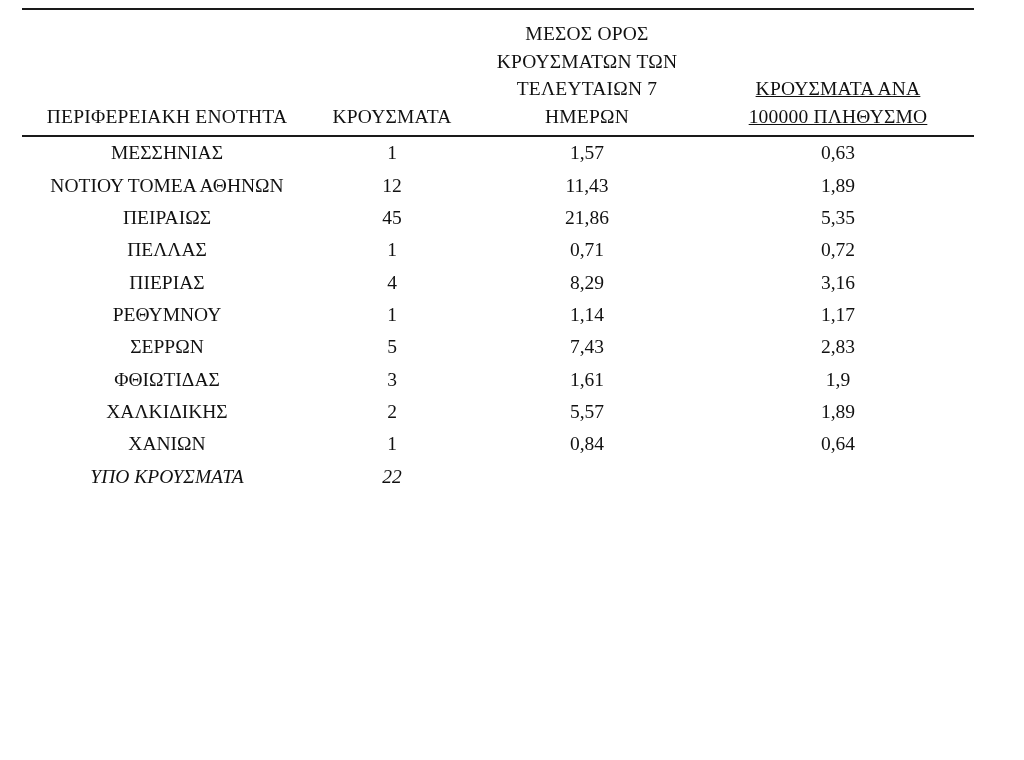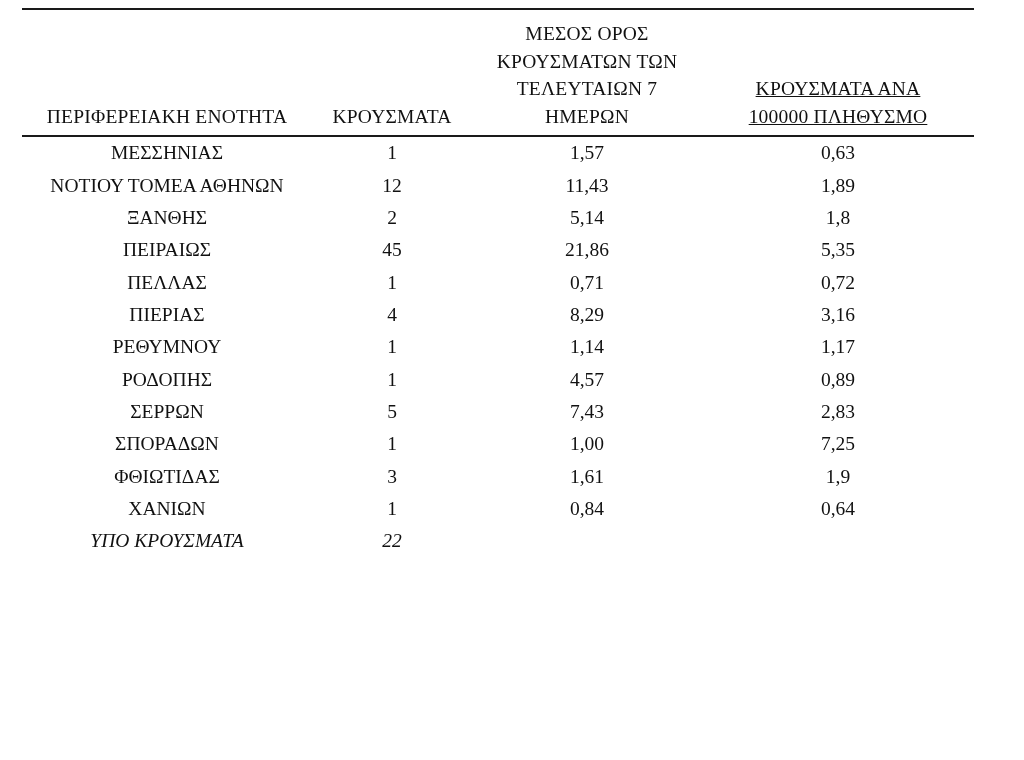--- a/index.html
+++ b/index.html
@@ -115,26 +115,20 @@
           <td>1,57</td>
           <td>0,63</td>
         </tr>
         <tr>
           <td>ΝΟΤΙΟΥ ΤΟΜΕΑ ΑΘΗΝΩΝ</td>
           <td>12</td>
           <td>11,43</td>
           <td>1,89</td>
         </tr>
         <tr>
-          <td>ΞΑΝΘΗΣ</td>
-          <td>2</td>
-          <td>5,14</td>
-          <td>1,8</td>
-        </tr>
-        <tr>
           <td>ΠΕΙΡΑΙΩΣ</td>
           <td>45</td>
           <td>21,86</td>
           <td>5,35</td>
         </tr>
         <tr>
           <td>ΠΕΛΛΑΣ</td>
           <td>1</td>
           <td>0,71</td>
           <td>0,72</td>
@@ -145,42 +139,36 @@
           <td>8,29</td>
           <td>3,16</td>
         </tr>
         <tr>
           <td>ΡΕΘΥΜΝΟΥ</td>
           <td>1</td>
           <td>1,14</td>
           <td>1,17</td>
         </tr>
         <tr>
-          <td>ΡΟΔΟΠΗΣ</td>
-          <td>1</td>
-          <td>4,57</td>
-          <td>0,89</td>
-        </tr>
-        <tr>
           <td>ΣΕΡΡΩΝ</td>
           <td>5</td>
           <td>7,43</td>
           <td>2,83</td>
         </tr>
         <tr>
-          <td>ΣΠΟΡΑΔΩΝ</td>
-          <td>1</td>
-          <td>1,00</td>
-          <td>7,25</td>
-        </tr>
-        <tr>
           <td>ΦΘΙΩΤΙΔΑΣ</td>
           <td>3</td>
           <td>1,61</td>
           <td>1,9</td>
+        </tr>
+        <tr>
+          <td>ΧΑΛΚΙΔΙΚΗΣ</td>
+          <td>2</td>
+          <td>5,57</td>
+          <td>1,89</td>
         </tr>
         <tr>
           <td>ΧΑΝΙΩΝ</td>
           <td>1</td>
           <td>0,84</td>
           <td>0,64</td>
         </tr>
         <tr class="italic-row">
           <td>ΥΠΟ ΚΡΟΥΣΜΑΤΑ</td>
           <td>22</td>

